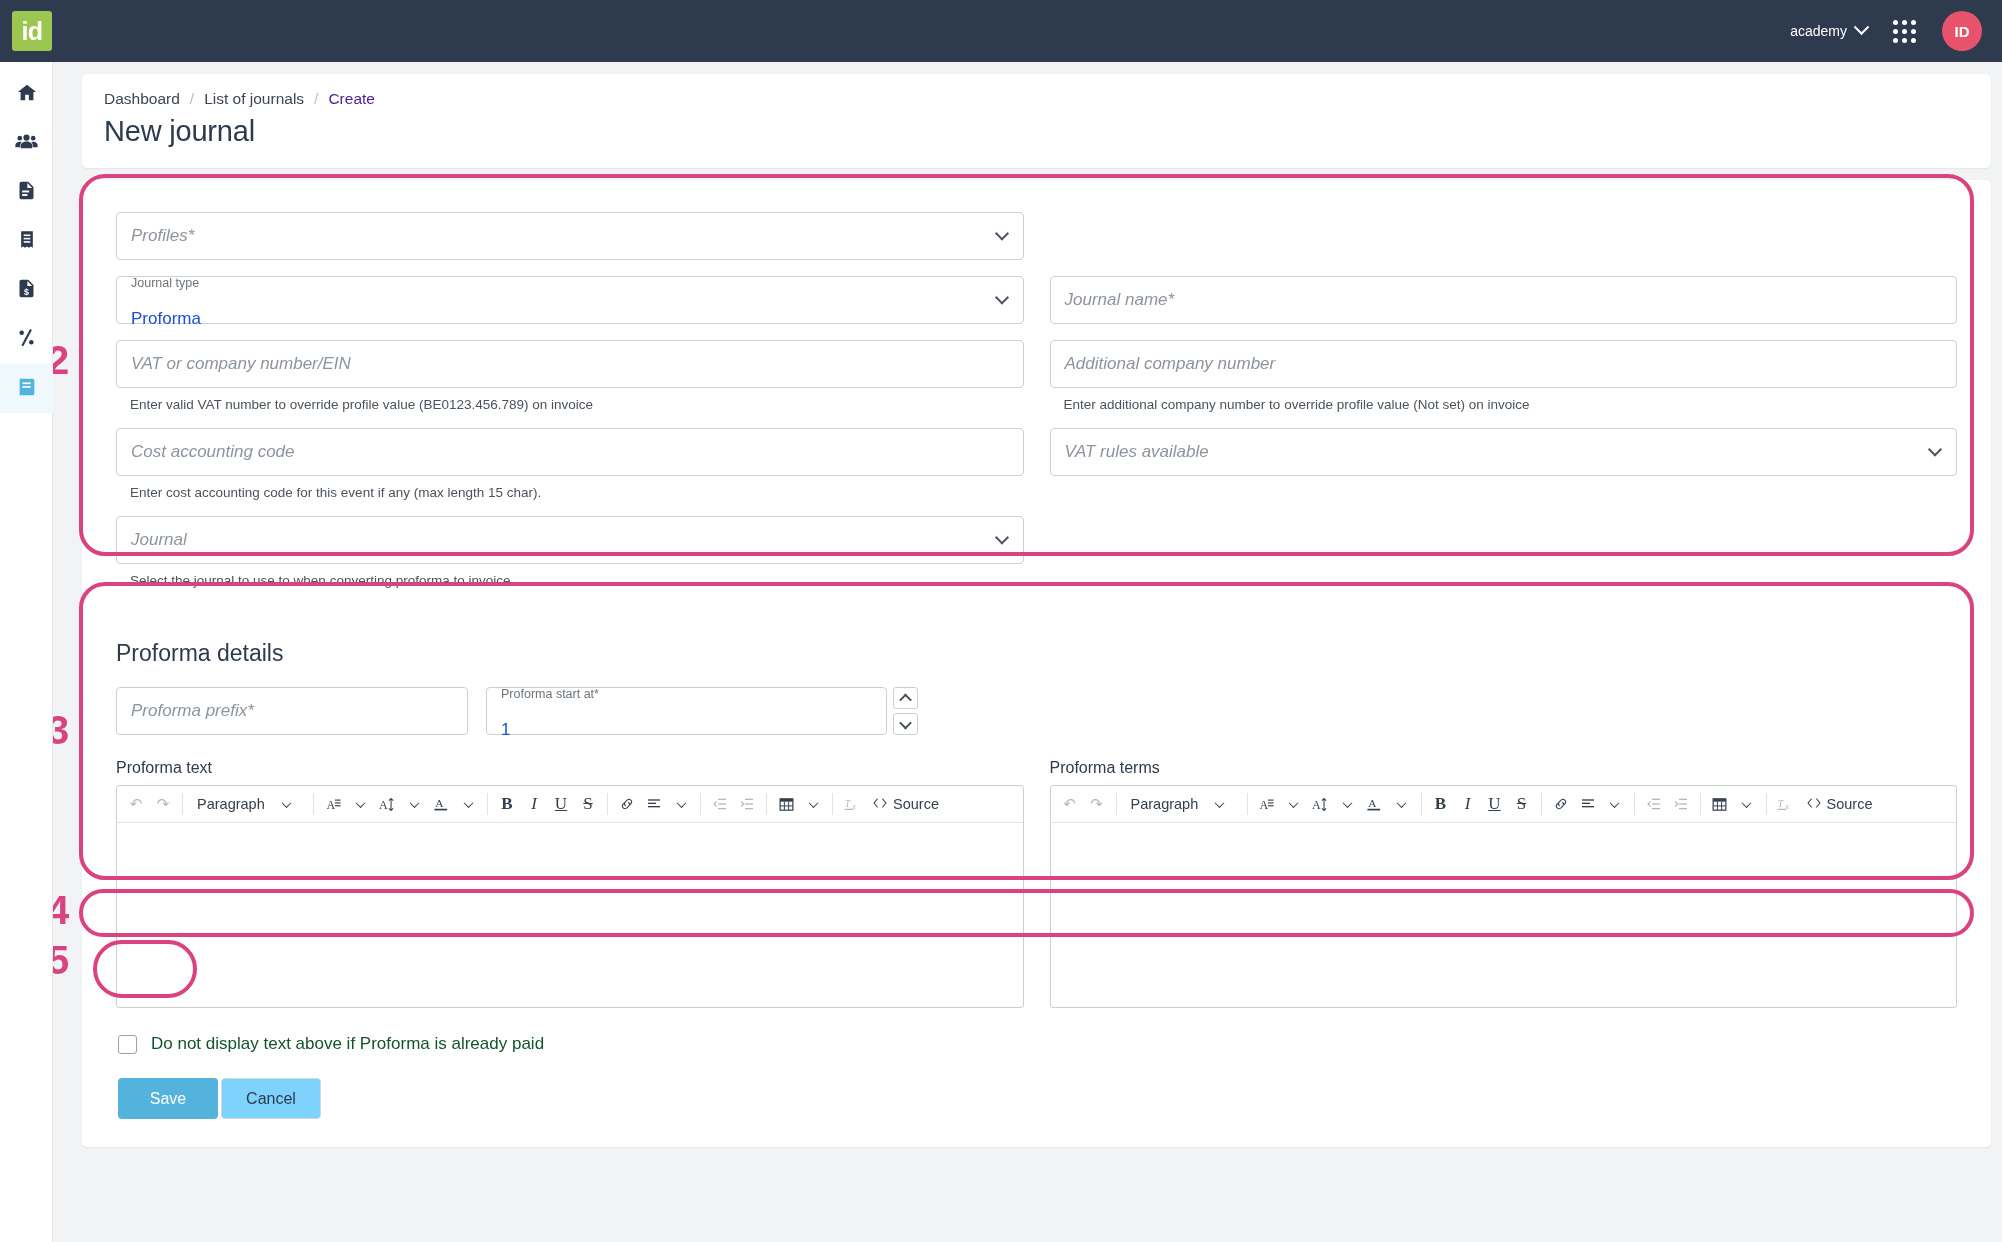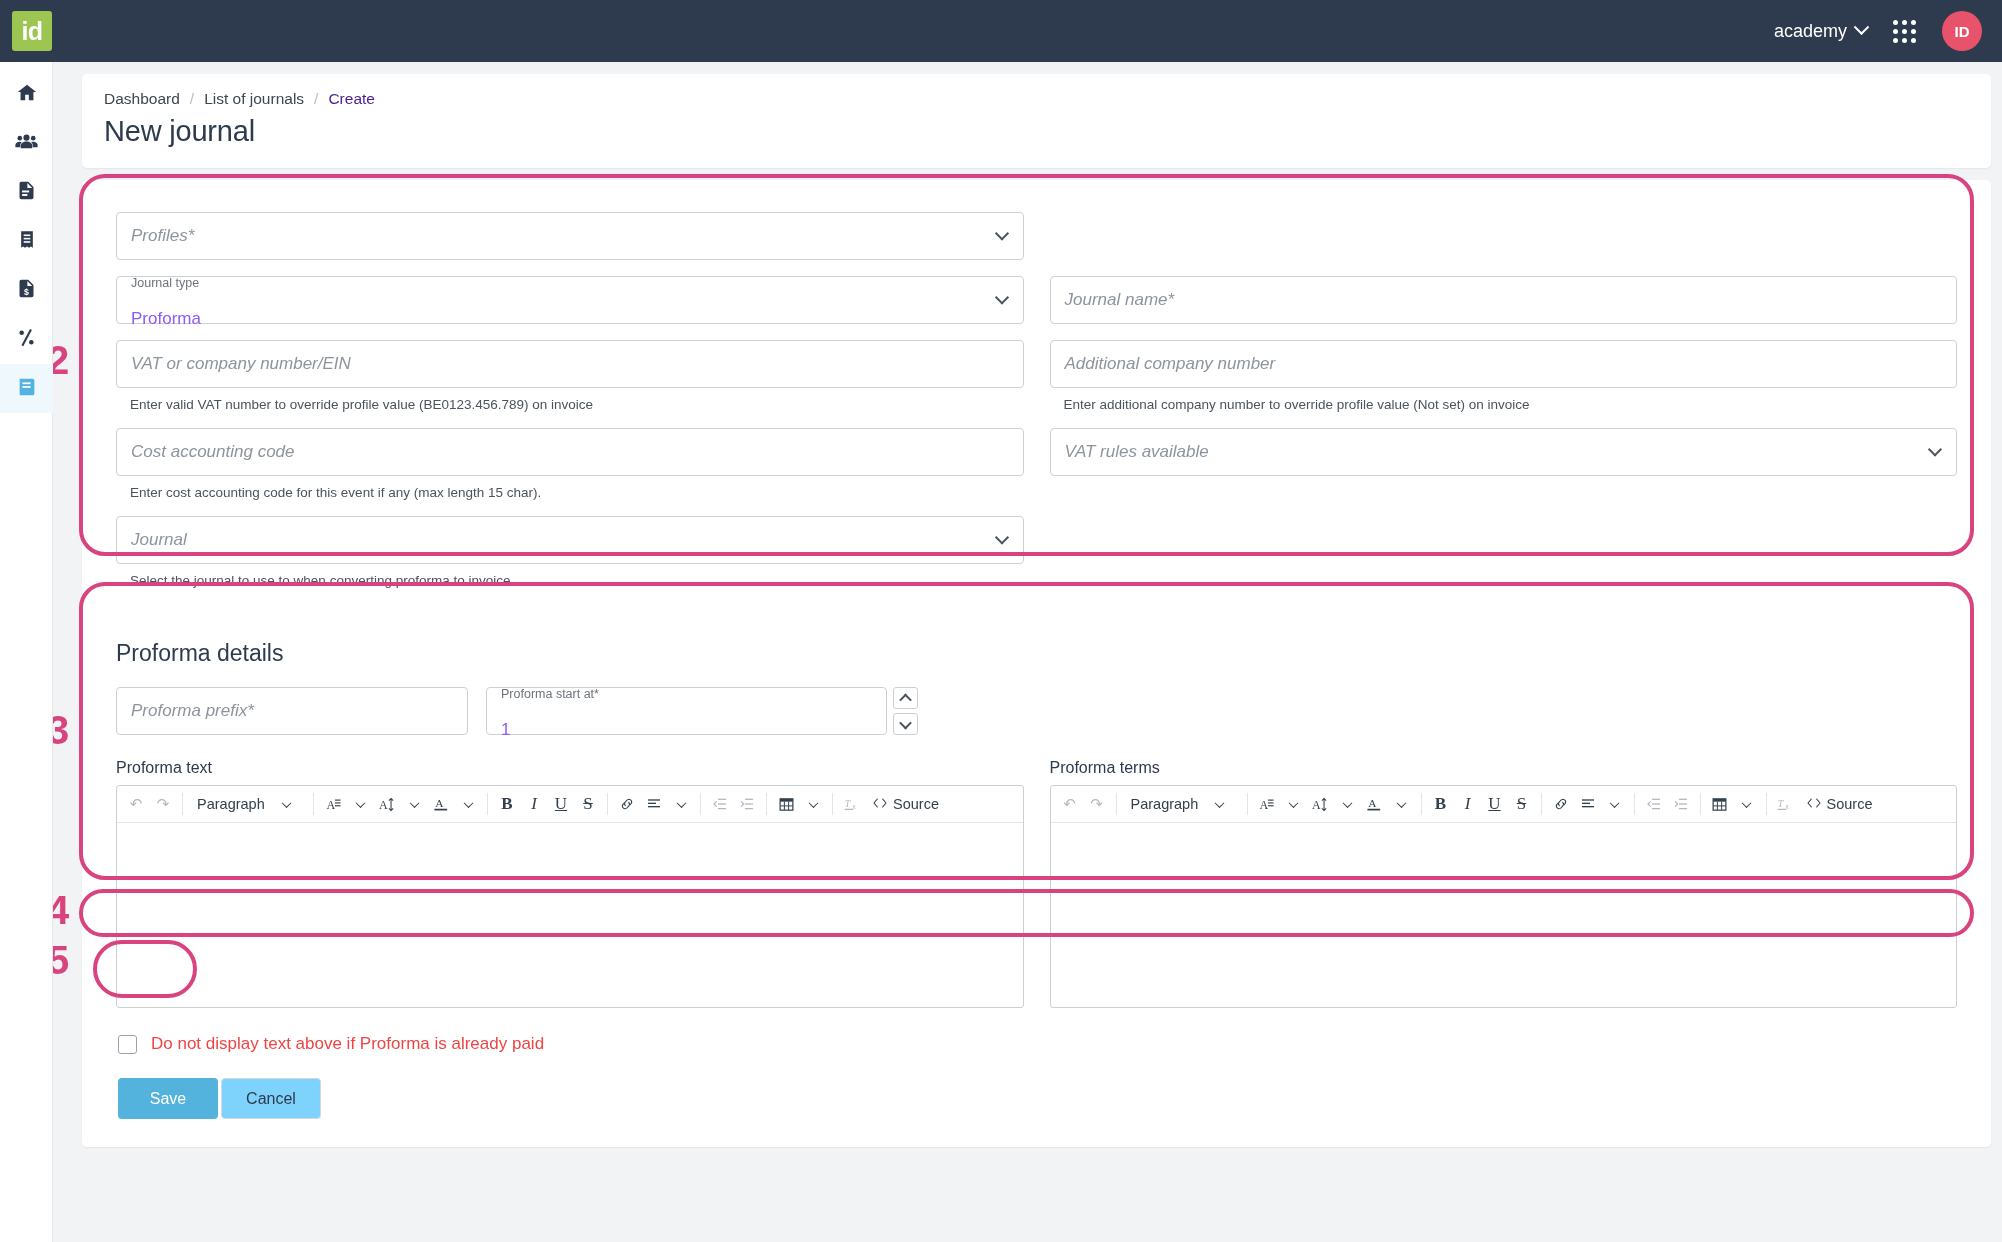--- a/index.html
+++ b/index.html
@@ -26,21 +26,21 @@
     display: flex; align-items: center; justify-content: center;
     color: #ffffff; font-size: 25px; font-weight: 700;
     letter-spacing: -0.5px;
   }
   .topbar-right {
     margin-left: auto; margin-right: 20px;
     display: flex; align-items: center; gap: 26px;
   }
   .tenant {
     display: flex; align-items: center; gap: 9px;
-    color: #ffffff; font-size: 18px;
+    color: #ffffff; font-size: 14px;
   }
   .chev-white {
     width: 11px; height: 11px;
     border-right: 2.2px solid #ffffff;
     border-bottom: 2.2px solid #ffffff;
     transform: rotate(45deg) translate(-3px,-3px);
   }
   .grid-icon {
     display: grid;
     grid-template-columns: repeat(3, 5px);
@@ -130,21 +130,21 @@
     border: 1px solid #ccd0d5;
     border-radius: 4px;
     background: #ffffff;
     height: 48px;
     display: flex; align-items: center;
     padding: 0 14px;
   }
   .field.filled { flex-direction: column; align-items: flex-start; justify-content: center; padding-top: 4px; }
   .field .ph { font-size: 17px; color: #8d949d; font-style: italic; }
   .field .flab { font-size: 12.5px; color: #6d747d; line-height: 1.2; }
-  .field .fval { font-size: 17px; color: #8b5cf6; margin-top: 18px; }
+  .field .fval { font-size: 17px; color: #1d4ed8; margin-top: 18px; }
   .field .chev {
     position: absolute; right: 16px; top: 50%;
     width: 10px; height: 10px;
     border-right: 2px solid #4a525c;
     border-bottom: 2px solid #4a525c;
     transform: translateY(-75%) rotate(45deg);
   }
   .helper {
     font-size: 13.5px; color: #4b535d;
     margin: 9px 0 0 14px;
@@ -216,21 +216,21 @@
   .check-row {
     display: flex; align-items: center; gap: 14px;
     padding: 14px 18px;
     position: relative;
   }
   .checkbox {
     width: 19px; height: 19px;
     border: 1.6px solid #9aa2ac;
     border-radius: 3px; background: #fff;
   }
-  .check-label { font-size: 17px; color: #ef4444; }
+  .check-label { font-size: 17px; color: #14532d; }
 
   
   .actions { display: flex; gap: 3px; padding: 10px 18px 2px 18px; position: relative; }
   .btn {
     height: 41px; min-width: 100px;
     border-radius: 4px;
     display: flex; align-items: center; justify-content: center;
     font-size: 16px;
   }
   .btn-save { background: #54b3dd; color: #ffffff; }

